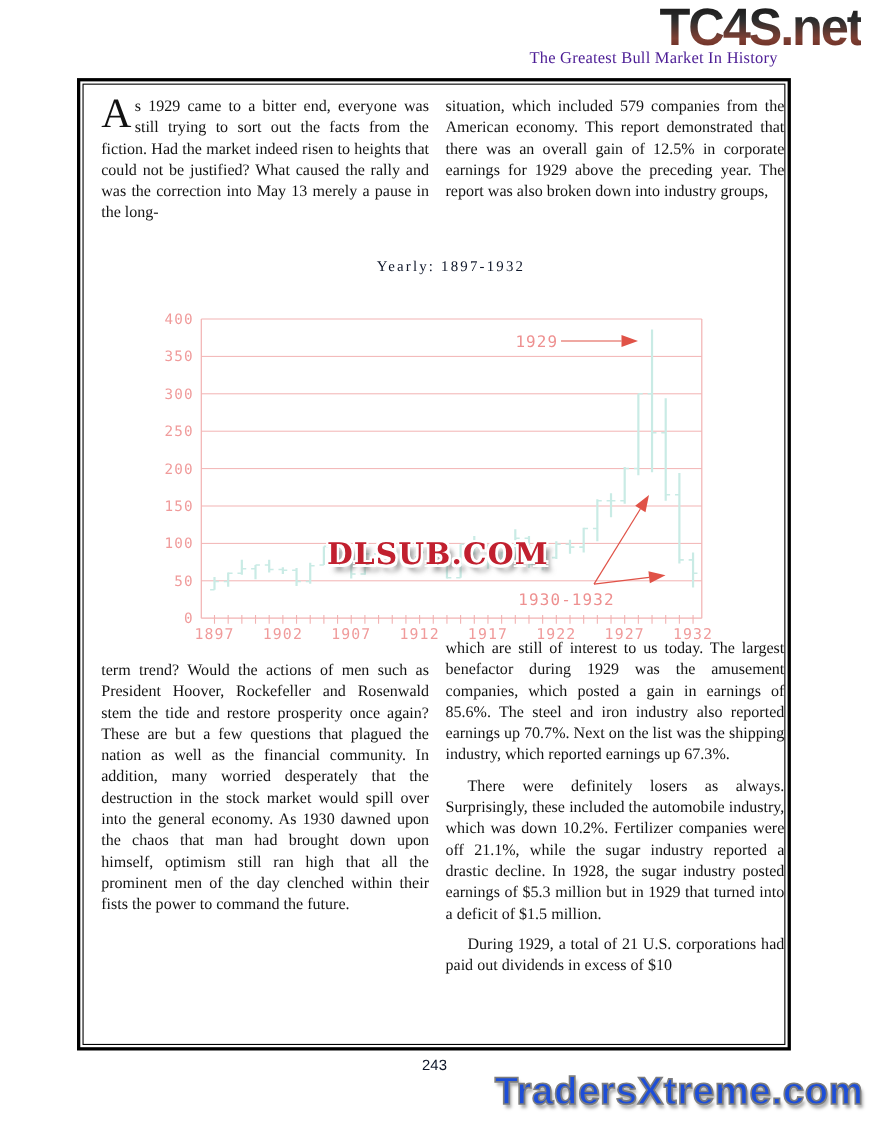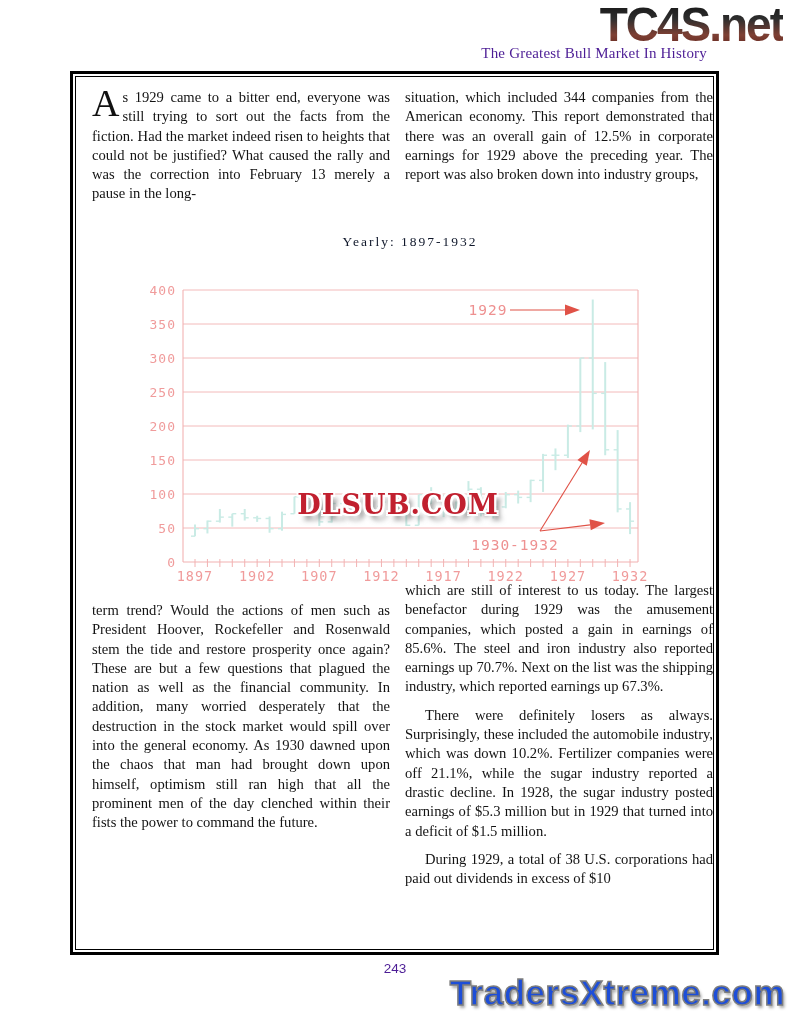--- a/index.html
+++ b/index.html
@@ -60,45 +60,45 @@
     font-family:"DejaVu Serif",serif;font-weight:bold;font-size:27px;letter-spacing:1px;
     color:#c1202f;
     text-shadow:
       -2px -2px 0 #fff, 2px -2px 0 #fff, -2px 2px 0 #fff, 2px 2px 0 #fff,
       0 -2px 0 #fff, 0 2px 0 #fff, -2px 0 0 #fff, 2px 0 0 #fff,
       5px 6px 5px rgba(110,110,110,.75);
   }
   
   .page-number{
     position:absolute;left:365px;top:961px;width:60px;text-align:center;
-    font-family:"Liberation Sans",sans-serif;font-size:13.5px;color:#4c1d95;
+    font-family:"Liberation Sans",sans-serif;font-size:13.5px;color:#0f172a;
   }
   .site-logo-bottom{
     position:absolute;top:972px;right:6px;
     font-family:"Liberation Sans",sans-serif;font-weight:bold;
     font-size:35px;letter-spacing:0.5px;line-height:42px;
     color:#1d4ed8;
     -webkit-text-stroke:1.5px #7d7d7d;
     text-shadow:2px 3px 3px #aaa;
   }
 </style>
 </head>
 <body>
 
 <div class="site-logo-top">TC4S.net</div>
 <div class="tagline">The Greatest Bull Market In History</div>
 
 <div class="page-box">
   <div class="page-inner"></div>
 
   <div class="col col-top-left">
-    <p><span class="dropcap">A</span><span>s 1929 came to a bitter end, everyone was still trying to sort out the facts from the fiction.  Had the market indeed risen to heights that could not be justified? What caused the rally and was the correction into February 13 merely a pause in the long-</span></p>
+    <p><span class="dropcap">A</span><span>s 1929 came to a bitter end, everyone was still trying to sort out the facts from the fiction.  Had the market indeed risen to heights that could not be justified? What caused the rally and was the correction into May 13 merely a pause in the long-</span></p>
   </div>
   <div class="col col-top-right">
-    <p>situation, which included 344 companies from the American economy.  This report demonstrated that there was an overall gain of 12.5% in corporate earnings for 1929 above the preceding year.  The report was also broken down into industry groups,</p>
+    <p>situation, which included 579 companies from the American economy.  This report demonstrated that there was an overall gain of 12.5% in corporate earnings for 1929 above the preceding year.  The report was also broken down into industry groups,</p>
   </div>
 
   <div class="chart-subtitle">Yearly: 1897-1932</div>
   <svg id="chart-svg" width="540" height="300" viewBox="0 0 540 300">
       <line x1="43" y1="279" x2="498" y2="279" stroke="#f2b2b2" stroke-width="1.2"></line>
       <text x="36" y="283.5" font-size="13" fill="#f09b9b" text-anchor="end" font-family="DejaVu Sans Mono, monospace" letter-spacing="1">0</text>
       <line x1="43" y1="245" x2="498" y2="245" stroke="#f2b2b2" stroke-width="0.9"></line>
       <text x="36" y="249.5" font-size="13" fill="#f09b9b" text-anchor="end" font-family="DejaVu Sans Mono, monospace" letter-spacing="1">50</text>
       <line x1="43" y1="211" x2="498" y2="211" stroke="#f2b2b2" stroke-width="0.9"></line>
       <text x="36" y="215.5" font-size="13" fill="#f09b9b" text-anchor="end" font-family="DejaVu Sans Mono, monospace" letter-spacing="1">100</text>
@@ -279,18 +279,18 @@
     </svg>
 
   <div class="watermark">DLSUB.COM</div>
 
   <div class="col col-bottom-left">
     <p>term trend?  Would the actions of men such as President Hoover, Rockefeller and Rosenwald stem the tide and restore prosperity once again?  These are but a few questions that plagued the nation as well as the financial community.  In addition, many worried desperately that the destruction in the stock market would spill over into the general economy.  As 1930 dawned upon the chaos that man had brought down upon himself, optimism still ran high that all the prominent men of the day clenched within their fists the power to command the future.</p>
   </div>
   <div class="col col-bottom-right">
     <p>which are still of interest to us today.  The largest benefactor during 1929 was the amusement companies, which posted a gain in earnings of 85.6%.  The steel and iron industry also reported earnings up 70.7%. Next on the list was the shipping industry, which reported earnings up 67.3%.</p>
     <p>There were definitely losers as always. Surprisingly, these included the automobile industry, which was down 10.2%.  Fertilizer companies were off 21.1%, while the sugar industry reported a drastic decline.  In 1928, the sugar industry posted earnings of $5.3 million but in 1929 that turned into a deficit of $1.5 million.</p>
-    <p>During 1929, a total of 38 U.S. corporations had paid out dividends in excess of $10</p>
+    <p>During 1929, a total of 21 U.S. corporations had paid out dividends in excess of $10</p>
   </div>
 </div>
 
 <div class="page-number">243</div>
 <div class="site-logo-bottom">TradersXtreme.com</div>
 
 </body></html>

